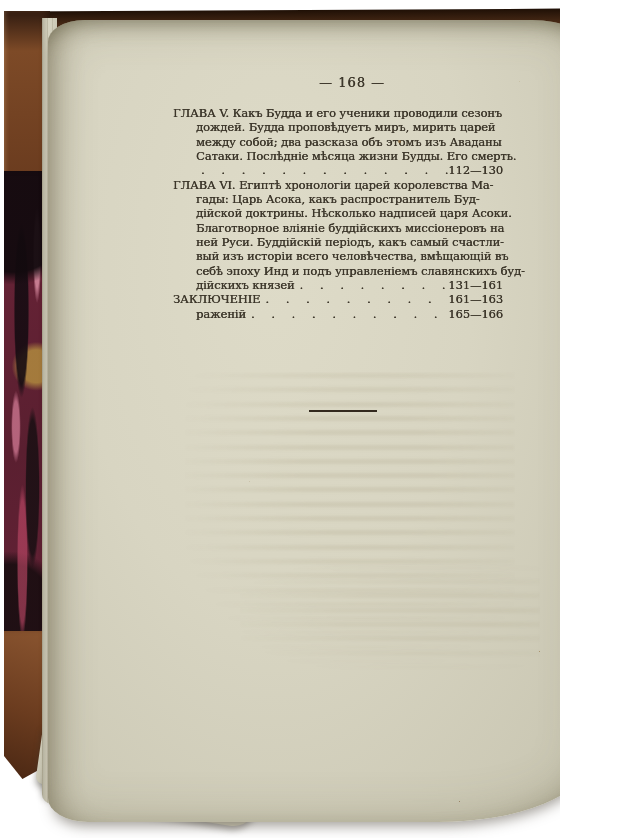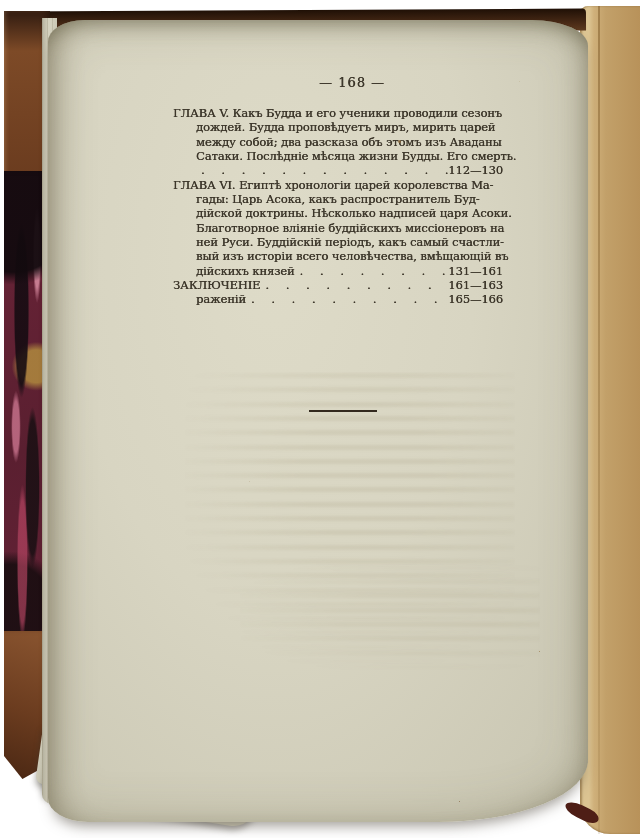--- a/index.html
+++ b/index.html
@@ -1,18 +1,18 @@
 <!DOCTYPE html>
 <html><head>
 <meta charset="utf-8">
 <style>
   html,body{margin:0;padding:0;}
   body{width:640px;height:838px;background:#fff;overflow:hidden;
        font-family:"DejaVu Serif", serif;}
-  .photo{position:relative;width:640px;height:838px;background:#ffffff;overflow:hidden;}
+  .photo{position:relative;width:560px;height:838px;background:#ffffff;overflow:hidden;}
 
   
   .back-page{position:absolute;left:580px;top:6px;width:60px;height:828px;z-index:2;
     background:linear-gradient(90deg,#dcc492 0 9px,#cfb07a 14px,#c2a069 26px,#b8925a 60px);
     border-radius:8px 0 0 30px;
     box-shadow:inset 2px 0 2px rgba(120,85,40,.5);}
   .back-page .fox-spot{position:absolute;left:3px;top:64px;width:5px;height:12px;
     background:radial-gradient(ellipse,#8a4f20 0 40%,transparent 75%);filter:blur(.5px);}
   .back-page .seam{position:absolute;left:18px;top:0;width:2px;height:100%;
     background:linear-gradient(180deg,rgba(130,95,45,.55),rgba(130,95,45,.15));}
@@ -167,20 +167,23 @@
         <div class="tline ind">
           <span class="ttext">Благотворное вліяніе буддійскихъ миссіонеровъ на</span>
         </div>
         <div class="tline ind">
           <span class="ttext">ней Руси. Буддійскій періодъ, какъ самый счастли-</span>
         </div>
         <div class="tline ind">
           <span class="ttext">вый изъ исторіи всего человѣчества, вмѣщающій въ</span>
         </div>
         <div class="tline ind">
+          <span class="ttext">себѣ эпоху Инд и подъ управленіемъ славянскихъ буд-</span>
+        </div>
+        <div class="tline ind">
           <span class="ttext">дійскихъ князей</span>
           <span class="tdots">. . . . . . . . . . . . . . . . . . . . . . . . . . . . . . . . . . . . . . . .</span>
           <span class="tpages">131—161</span>
         </div>
         <div class="tline">
           <span class="ttext">ЗАКЛЮЧЕНІЕ</span>
           <span class="tdots">. . . . . . . . . . . . . . . . . . . . . . . . . . . . . . . . . . . . . . . .</span>
           <span class="tpages">161—163</span>
         </div>
         <div class="tline ind">

